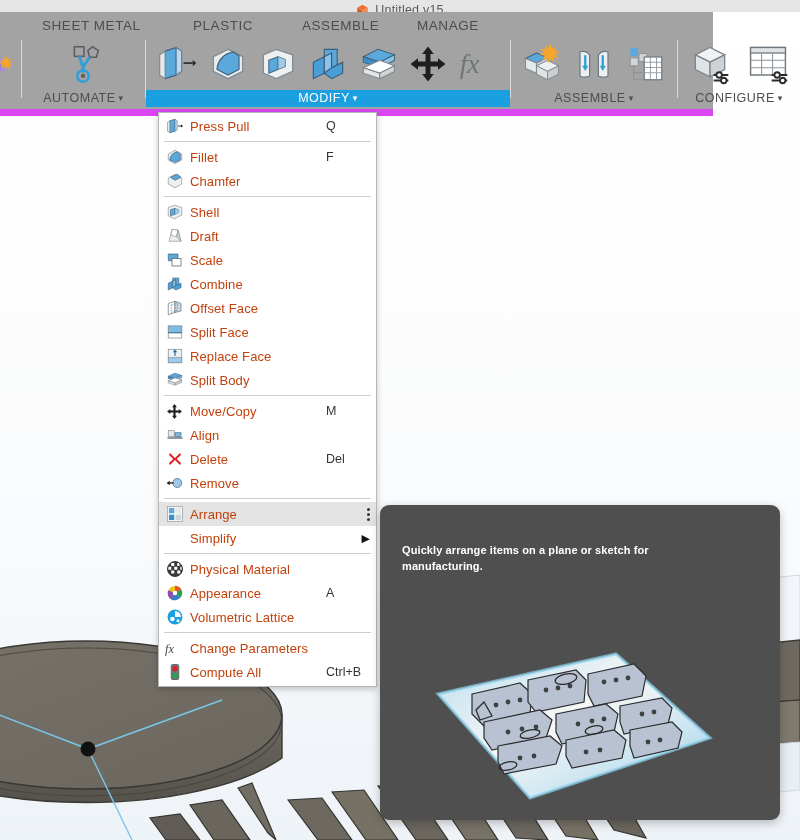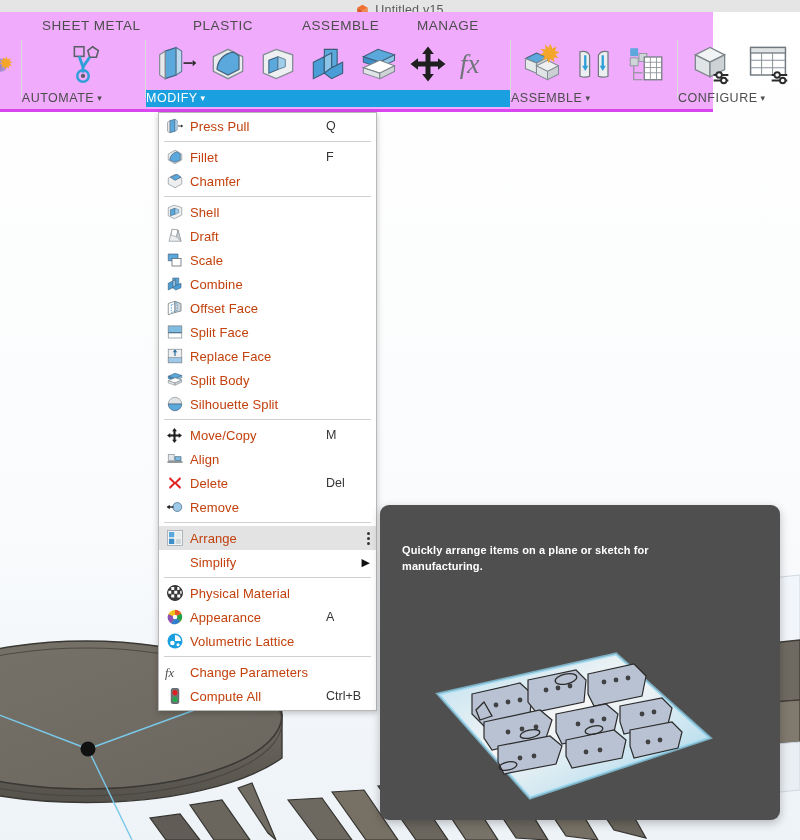--- a/index.html
+++ b/index.html
@@ -30,21 +30,21 @@
     width:13px;height:13px;position:relative;display:inline-block;
   }
   .cube-logo svg{display:block;}
   #doc-title{
     font-size:12.5px;color:#5a5a5a;letter-spacing:.2px;white-space:nowrap;
   }
 
   
   #ribbon{
     position:absolute;left:0;top:12px;width:713px;height:97px;
-    background:#f0abfc;border-bottom:3px solid #d946ef;
+    background:#a3a3a3;border-bottom:7px solid #d946ef;
   }
   #tabrow{
     position:absolute;left:0;top:0;width:800px;height:26px;
     display:flex;align-items:center;
   }
   .tab{
     font-size:13.5px;color:#4d4d4d;letter-spacing:.55px;
     padding:2px 6px;cursor:default;white-space:nowrap;
   }
 
@@ -62,21 +62,21 @@
   .panel-icons{
     display:flex;align-items:center;justify-content:center;gap:0px;
     height:52px;padding:0 8px;
   }
   .tool-ico{
     width:48px;height:48px;display:flex;align-items:center;justify-content:center;
     cursor:default;
   }
   .tool-ico svg{display:block;}
   .panel-label{
-    height:17px;line-height:17px;width:100%;
+    height:17px;line-height:17px;width:100%;text-align:center;
     font-size:12.5px;color:#4d4d4d;letter-spacing:.5px;white-space:nowrap;
   }
   .panel-label.active{
     background:#1a9fe0;color:#ffffff;
   }
   .caret{font-size:9px;position:relative;top:-1px;}
 
   
   #modify-menu{
     position:absolute;left:158px;top:112px;width:217px;
@@ -513,30 +513,20 @@
         <svg width="18" height="18" viewBox="0 0 24 24">
           <path d="M3 7 L12 3 L21 6 L12 10 Z" fill="#5ba8dc" stroke="#41607a" stroke-width=".8"></path>
           <path d="M3 7 L12 10 L12 13 L3 10 Z" fill="#3e8fc9" stroke="#41607a" stroke-width=".7"></path>
           <path d="M12 10 L21 6 L21 9 L12 13 Z" fill="#8cc4e8" stroke="#41607a" stroke-width=".7"></path>
           <path d="M3 13 L12 16 L21 12 L12 9 Z" fill="#ffffff" stroke="#7a858c" stroke-width=".9"></path>
           <path d="M3 13 L12 16 L12 19 L3 16 Z" fill="#e2e5e7" stroke="#7a858c" stroke-width=".7"></path>
           <path d="M12 16 L21 12 L21 15 L12 19 Z" fill="#cfd4d7" stroke="#7a858c" stroke-width=".7"></path>
         </svg>
       </span>
       <span class="mi-label">Split Body</span>
-      <span class="mi-key"></span>
-    </div>
-    <div class="mi">
-      <span class="mi-ico">
-        <svg width="18" height="18" viewBox="0 0 24 24">
-          <path d="M3 12 A9 9 0 0 1 21 12 Z" fill="#dfe3e5" stroke="#878f95" stroke-width=".9"></path>
-          <path d="M3 12 A9 9 0 0 0 21 12 Z" fill="#5ba8dc" stroke="#41607a" stroke-width=".9"></path>
-        </svg>
-      </span>
-      <span class="mi-label">Silhouette Split</span>
       <span class="mi-key"></span>
     </div>
     <div class="msep"></div>
     <div class="mi">
       <span class="mi-ico">
         <svg width="17" height="17" viewBox="0 0 24 24">
           <g fill="#1f1f1f">
             <rect x="10.5" y="5" width="3" height="14"></rect>
             <rect x="5" y="10.5" width="14" height="3"></rect>
             <path d="M12 1.5 L15.4 6 L8.6 6 Z"></path>

